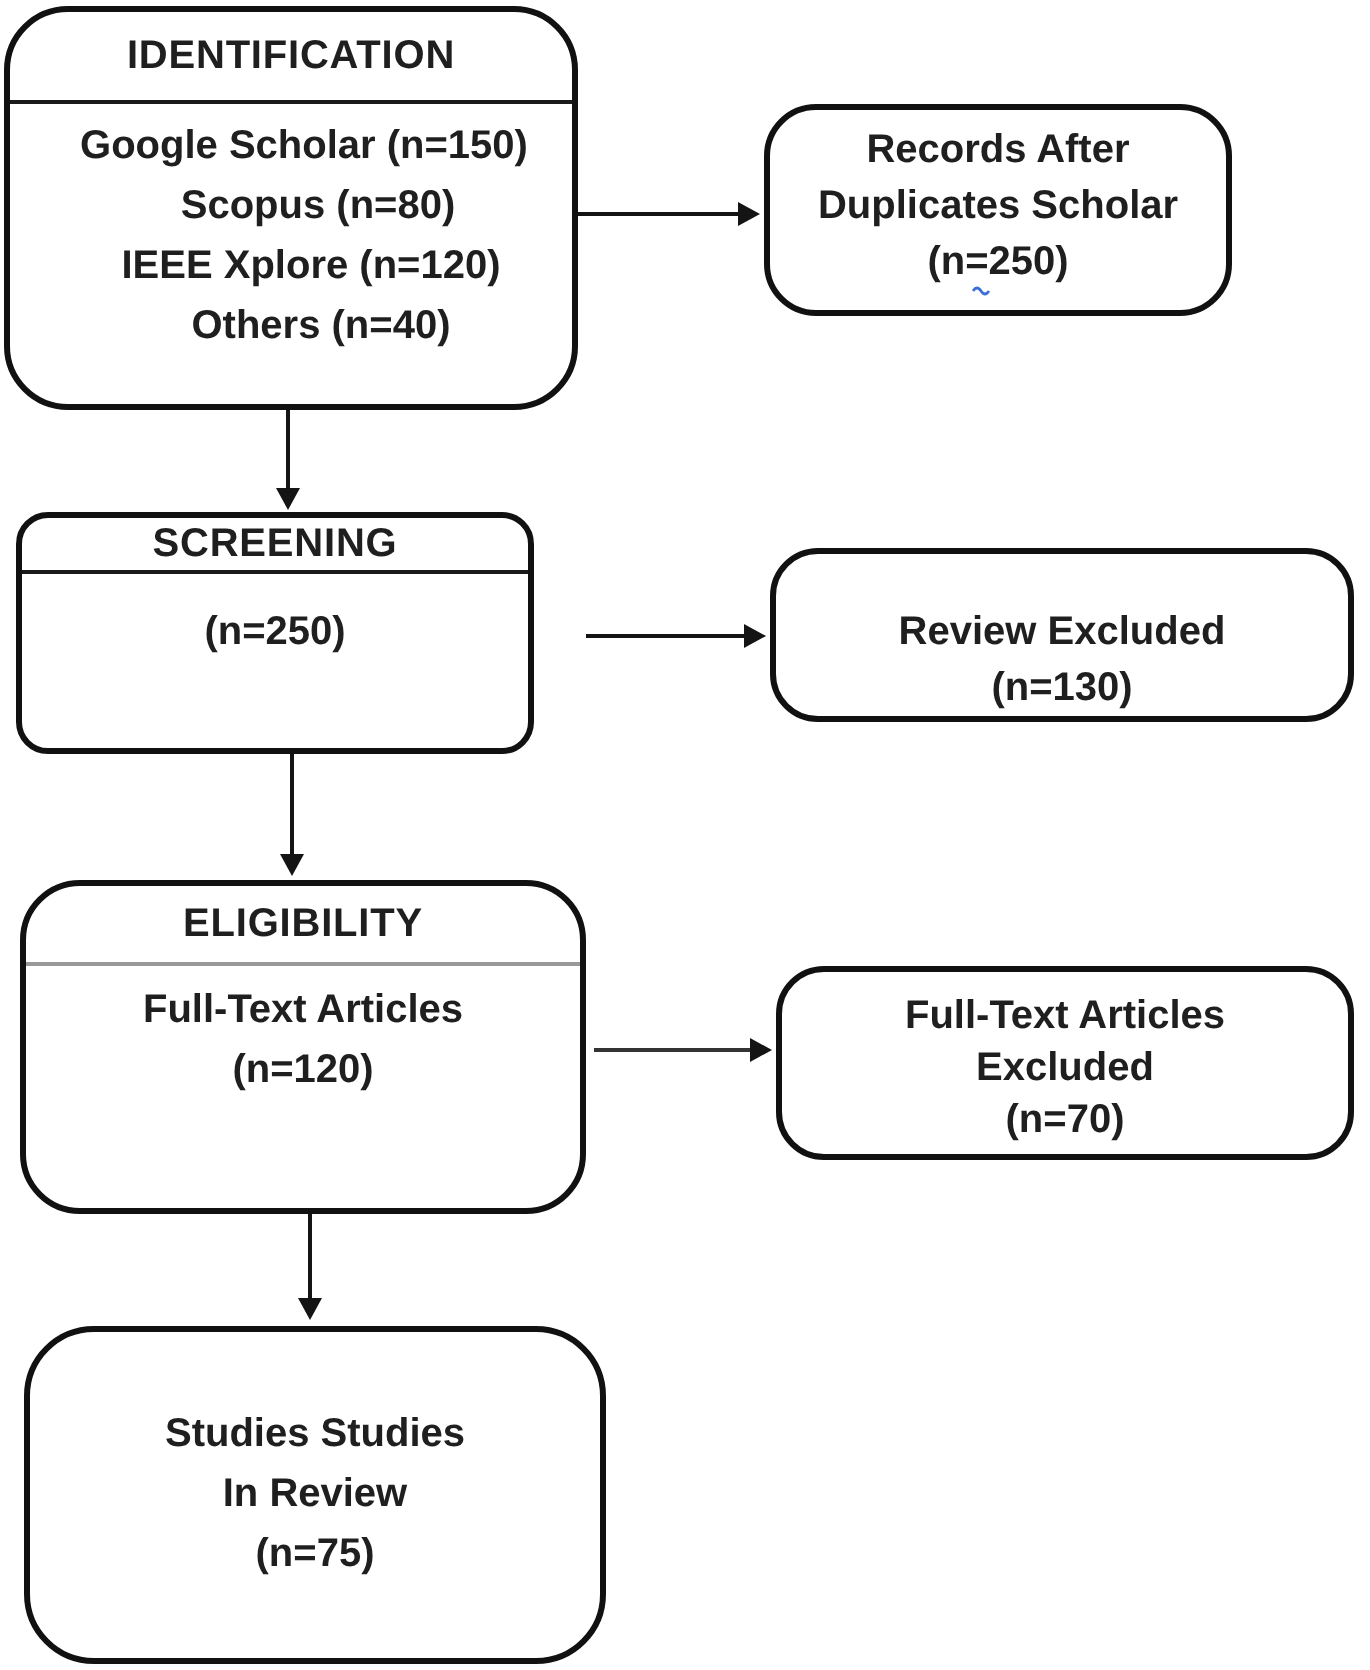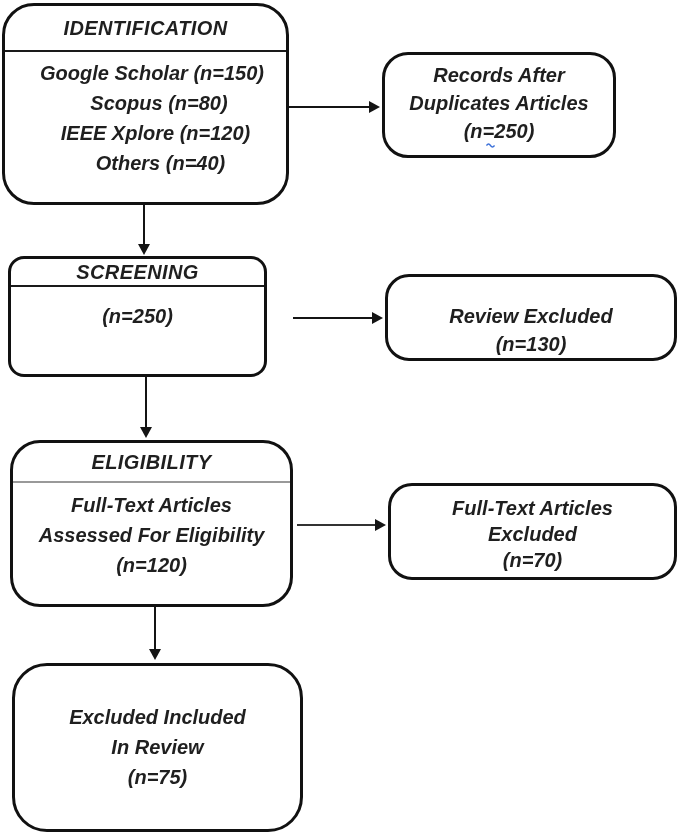--- a/index.html
+++ b/index.html
@@ -3,21 +3,20 @@
 <meta charset="utf-8">
 <style>
   html,body{margin:0;padding:0;background:#ffffff;}
   #canvas{
     position:relative;
     width:685px;height:835px;
     background:#ffffff;
     font-family:"Liberation Sans","DejaVu Sans",sans-serif;
     color:#1f1f1f;
     overflow:hidden;
-    font-style:italic;
   }
   .box{
     position:absolute;
     box-sizing:border-box;
     border:3px solid #111111;
     background:#ffffff;
   }
   .hdr{
     display:flex;align-items:center;justify-content:center;
     font-weight:700;font-size:20px;letter-spacing:0.4px;
@@ -88,21 +87,21 @@
       <div class="line">Google Scholar (n=150)</div>
       <div class="line">Scopus (n=80)</div>
       <div class="line">IEEE Xplore (n=120)</div>
       <div class="line">Others (n=40)</div>
     </div>
   </div>
 
   <div class="box sidebox centered" id="box-dup-removed">
     <div class="body">
       <div class="line">Records After</div>
-      <div class="line">Duplicates Articles</div>
+      <div class="line">Duplicates Scholar</div>
       <div class="line">(n=250)</div>
     </div>
   </div>
 
   <svg id="squiggle" viewBox="0 0 9 6" xmlns="http://www.w3.org/2000/svg">
     <path d="M0.5,3.5 q2,-3 4,0 q2,3 4,0" fill="none" stroke="#3a6fd8" stroke-width="1.4"></path>
   </svg>
 
   <div class="box centered" id="box-screening">
     <div class="hdr">SCREENING</div>
@@ -115,34 +114,33 @@
     <div class="body">
       <div class="line">Review Excluded</div>
       <div class="line">(n=130)</div>
     </div>
   </div>
 
   <div class="box centered" id="box-eligibility">
     <div class="hdr">ELIGIBILITY</div>
     <div class="body">
       <div class="line">Full-Text Articles</div>
-      <div class="line">Assessed For Eligibility</div>
       <div class="line">(n=120)</div>
     </div>
   </div>
 
   <div class="box sidebox centered" id="box-ft-excluded">
     <div class="body">
       <div class="line">Full-Text Articles</div>
       <div class="line">Excluded</div>
       <div class="line">(n=70)</div>
     </div>
   </div>
 
   <div class="box centered" id="box-included">
     <div class="body">
-      <div class="line">Excluded Included</div>
+      <div class="line">Studies Studies</div>
       <div class="line">In Review</div>
       <div class="line">(n=75)</div>
     </div>
   </div>
 
 </div>
 
 </body></html>

